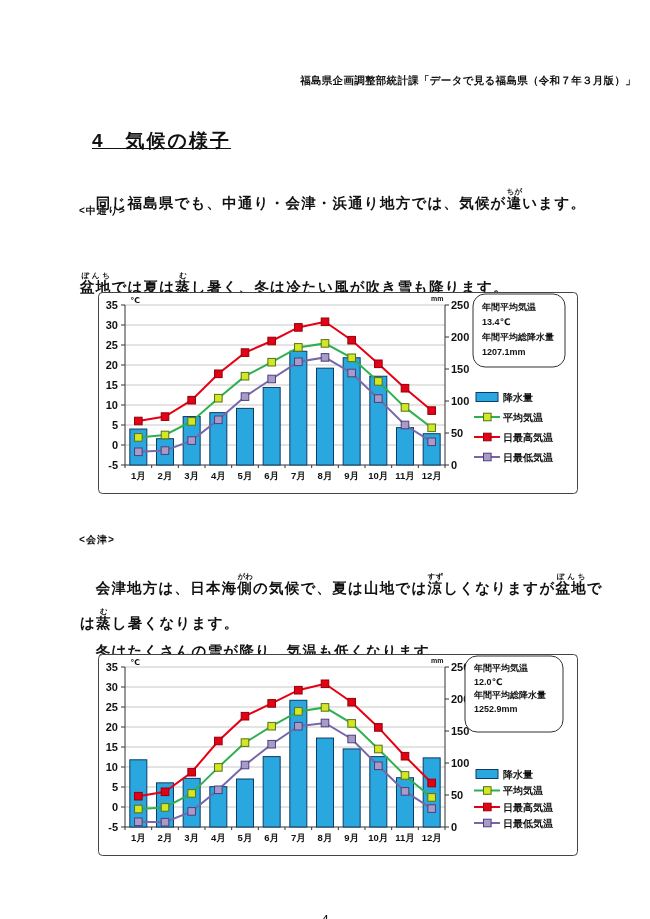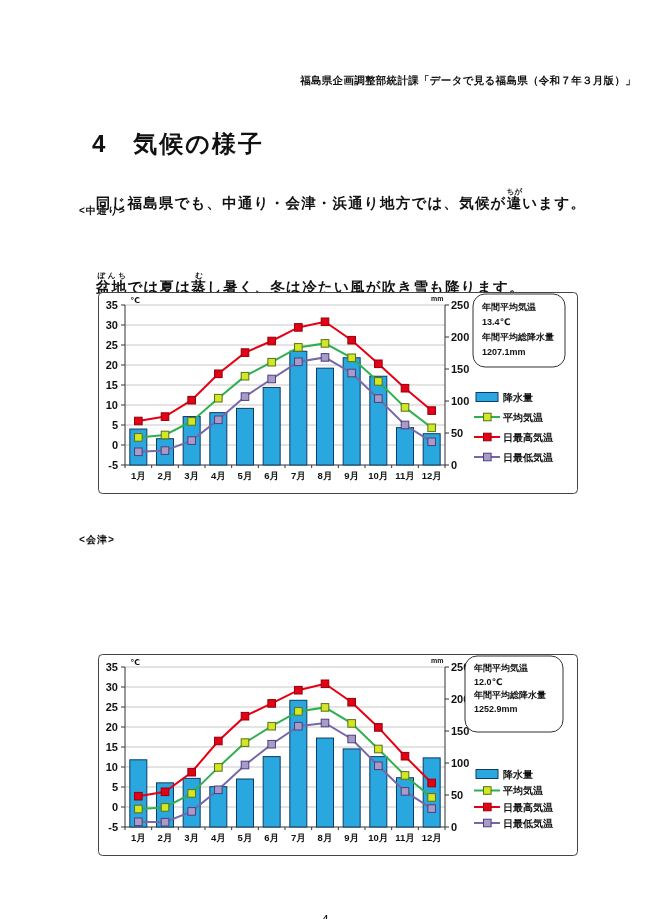--- a/index.html
+++ b/index.html
@@ -1,36 +1,36 @@
 <!DOCTYPE html>
 <html><head>
 <meta charset="utf-8">
 <style>
   html,body{margin:0;padding:0;background:#fff;}
   .page{position:relative;width:650px;height:919px;background:#ffffff;overflow:hidden;
         font-family:"Liberation Sans","DejaVu Sans",sans-serif;color:#111;margin-top:36px;}
   .hdr{position:absolute;top:38px;right:14px;font-size:10.5px;font-weight:700;letter-spacing:.3px;}
-  .title{position:absolute;left:92px;top:92px;font-size:24px;font-weight:700;letter-spacing:2px;margin:0;}
+  .title{position:absolute;left:92px;top:92px;font-size:19px;font-weight:700;letter-spacing:2px;margin:0;text-decoration:underline;}
   .para{position:absolute;font-size:14.5px;font-weight:700;letter-spacing:1.2px;white-space:nowrap;}
   .seclabel{position:absolute;left:79px;font-size:10px;font-weight:700;letter-spacing:1px;}
   ruby rt{font-size:7.5px;font-weight:700;letter-spacing:0;}
   .chart{position:absolute;left:98px;width:480px;height:202px;}
   .pageno{position:absolute;left:0;top:876px;width:100%;text-align:center;font-size:13px;font-weight:400;}
 </style>
 </head>
 <body>
 
 <div class="page">
   <div class="hdr">福島県企画調整部統計課「データで見る福島県（令和７年３月版）」</div>
   <h1 class="title">4　気候の様子</h1>
 
   <p class="para" style="left:80px;top:137px;">　同じ福島県でも、中通り・会津・浜通り地方では、気候が<ruby>違<rt>ちが</rt></ruby>います。</p>
 
   <div class="seclabel" style="top:168px;">&lt;中通り&gt;</div>
-  <p class="para" style="left:96px;top:221px;"><ruby>盆地<rt>ぼんち</rt></ruby>では夏は<ruby>蒸<rt>む</rt></ruby>し暑く、冬は冷たい風が吹き雪も降ります。</p>
+  <p class="para" style="left:80px;top:221px;"><ruby>盆地<rt>ぼんち</rt></ruby>では夏は<ruby>蒸<rt>む</rt></ruby>し暑く、冬は冷たい風が吹き雪も降ります。</p>
 
   <svg class="chart" style="top:256px;" viewBox="0 0 480 202">
       <rect x="0.5" y="0.5" width="479" height="201" rx="4" fill="#fff" stroke="#444" stroke-width="1"></rect>
       <g>
         <line x1="27" y1="13" x2="347" y2="13" stroke="#c8c8c8" stroke-width="1"></line>
         <line x1="27" y1="33" x2="347" y2="33" stroke="#c8c8c8" stroke-width="1"></line>
         <line x1="27" y1="53" x2="347" y2="53" stroke="#c8c8c8" stroke-width="1"></line>
         <line x1="27" y1="73" x2="347" y2="73" stroke="#c8c8c8" stroke-width="1"></line>
         <line x1="27" y1="93" x2="347" y2="93" stroke="#c8c8c8" stroke-width="1"></line>
         <line x1="27" y1="113" x2="347" y2="113" stroke="#c8c8c8" stroke-width="1"></line>
@@ -172,20 +172,22 @@
         <line x1="376" y1="145" x2="402" y2="145" stroke="#E60013" stroke-width="2"></line>
         <rect x="385.5" y="141.2" width="7.6" height="7.6" fill="#E60013" stroke="#90000F" stroke-width="1"></rect>
         <text x="405" y="148.7" font-size="10" font-weight="bold" fill="#111">日最高気温</text>
         <line x1="376" y1="165" x2="402" y2="165" stroke="#7568A9" stroke-width="2"></line>
         <rect x="385.5" y="161.2" width="7.6" height="7.6" fill="#A89BC5" stroke="#4E3E80" stroke-width="1"></rect>
         <text x="405" y="168.7" font-size="10" font-weight="bold" fill="#111">日最低気温</text>
       </g>
     </svg>
 
   <div class="seclabel" style="top:497px;font-family:Liberation Mono, monospace;">&lt;会津&gt;</div>
+  <p class="para" style="left:80px;top:520px;line-height:35px;">　会津地方は、日本海<ruby>側<rt>がわ</rt></ruby>の気候で、夏は山地では<ruby>涼<rt>すず</rt></ruby>しくなりますが<ruby>盆地<rt>ぼんち</rt></ruby>で<br>は<ruby>蒸<rt>む</rt></ruby>し暑くなります。</p>
+  <p class="para" style="left:80px;top:591px;">　冬はたくさんの雪が降り、気温も低くなります。</p>
 
   <svg class="chart" style="top:618px;" viewBox="0 0 480 202">
       <rect x="0.5" y="0.5" width="479" height="201" rx="4" fill="#fff" stroke="#444" stroke-width="1"></rect>
       <g>
         <line x1="27" y1="13" x2="347" y2="13" stroke="#c8c8c8" stroke-width="1"></line>
         <line x1="27" y1="33" x2="347" y2="33" stroke="#c8c8c8" stroke-width="1"></line>
         <line x1="27" y1="53" x2="347" y2="53" stroke="#c8c8c8" stroke-width="1"></line>
         <line x1="27" y1="73" x2="347" y2="73" stroke="#c8c8c8" stroke-width="1"></line>
         <line x1="27" y1="93" x2="347" y2="93" stroke="#c8c8c8" stroke-width="1"></line>
         <line x1="27" y1="113" x2="347" y2="113" stroke="#c8c8c8" stroke-width="1"></line>

